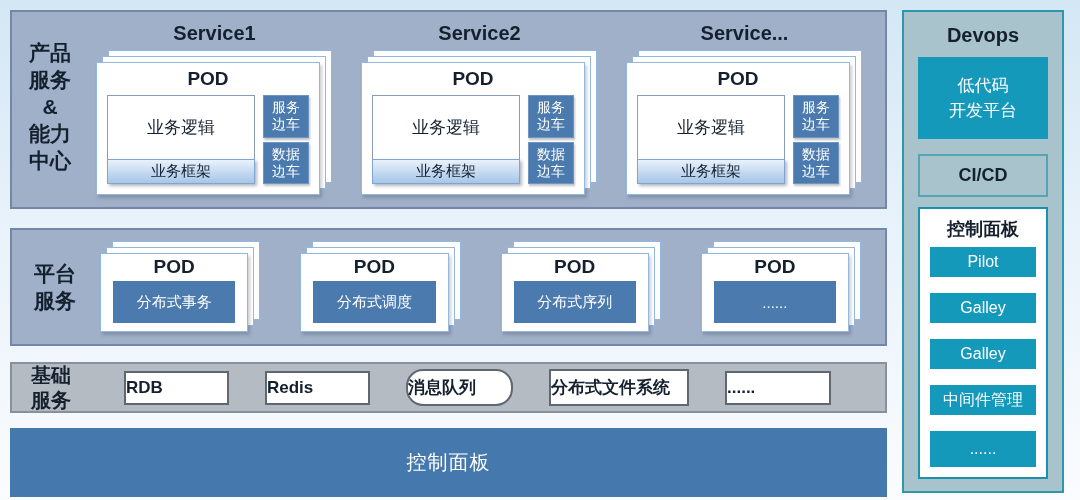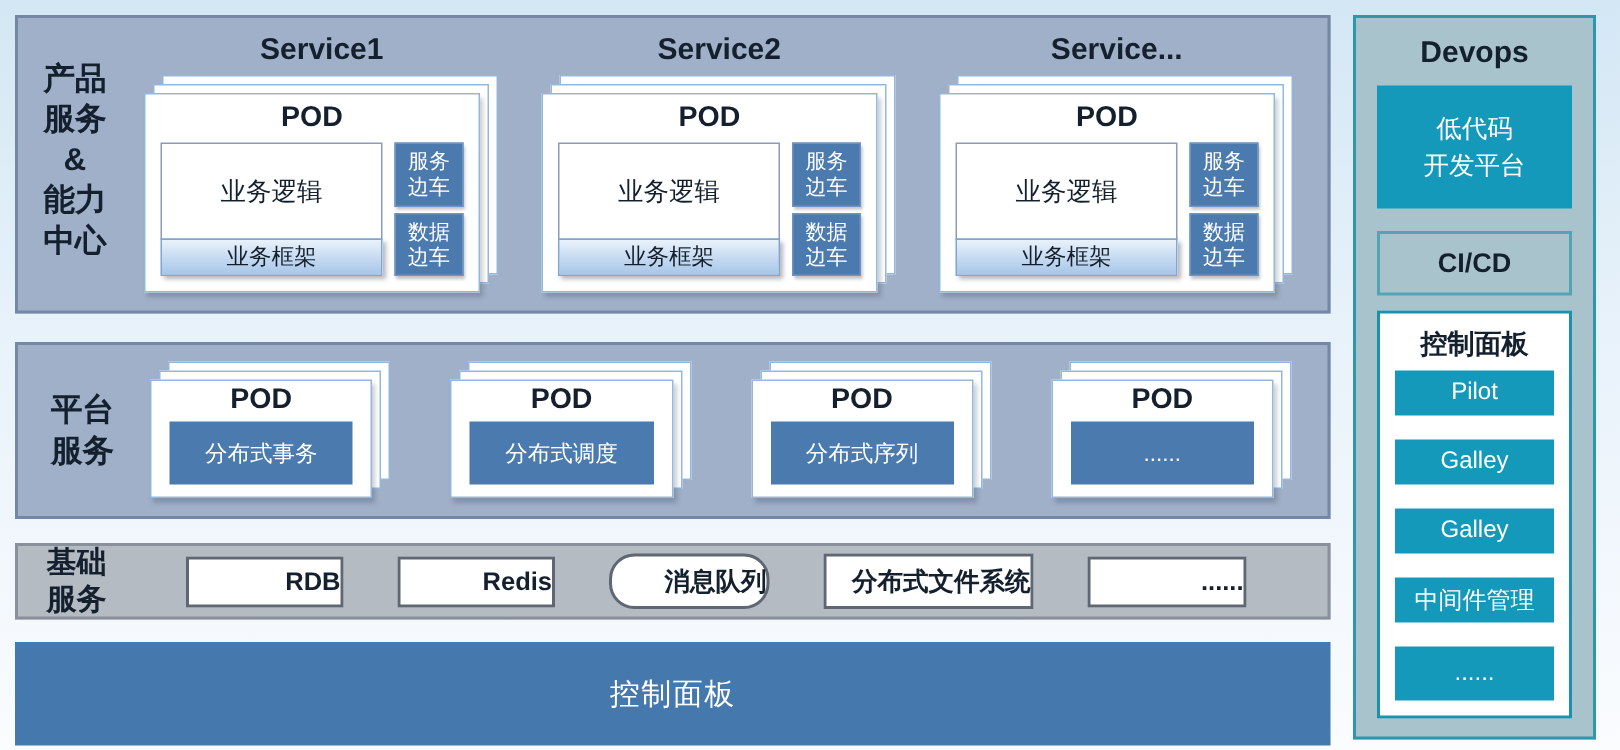--- a/index.html
+++ b/index.html
@@ -64,21 +64,21 @@
   }
   .pod2 .pod-title { padding: 1px 0 3px; }
   .psvc { flex: 1; background: #4a7aae; color: #fff; font-size: 15px;
           display: flex; align-items: center; justify-content: center; }
 
   
   #band3 { left: 10px; top: 362px; width: 877px; height: 51px;
            background: #b5bbc3; border: 2px solid #8a909b; padding: 4px 10px; }
   .b3-label { width: 58px; font-size: 20px; line-height: 25px; }
   .infra-items { flex: 1; display: flex; align-items: center; justify-content: center; gap: 36px; }
-  .infra-item { background: #fff; border: 2px solid #5f6872; padding: 5px 0; text-align: right;
+  .infra-item { background: #fff; border: 2px solid #5f6872; padding: 5px 0; text-align: left;
                 font-size: 17px; font-weight: 600; }
   .w105 { width: 105px; } .w107 { width: 107px; border-radius: 17px; } .w140 { width: 140px; } .w106 { width: 106px; }
 
   
   #cloudbar { position: absolute; left: 10px; top: 428px; width: 877px; height: 69px;
               background: #4578ad; display: flex; align-items: center; justify-content: center;
               color: #fff; font-size: 20px; font-weight: 500; letter-spacing: 1px; }
 
   
   #devops { position: absolute; left: 902px; top: 10px; width: 162px; height: 483px;

